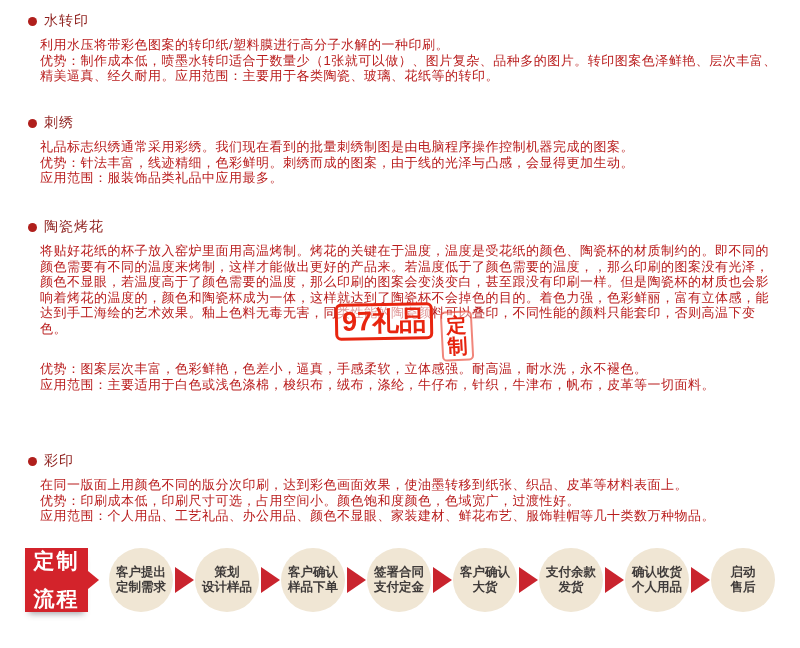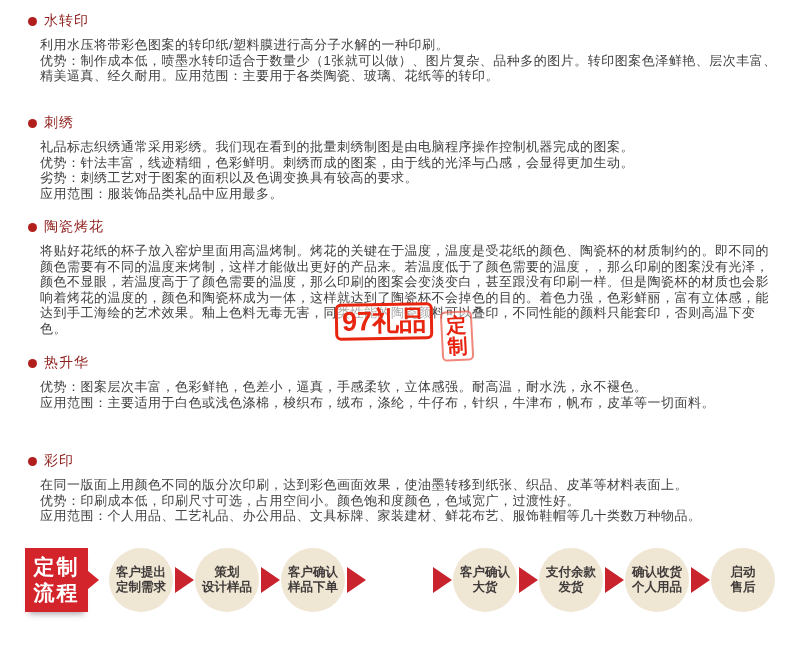--- a/index.html
+++ b/index.html
@@ -8,21 +8,21 @@
     background:#ffffff;
     font-family:"Liberation Sans","DejaVu Sans",sans-serif;
   }
   
   .section{position:absolute;left:28px;width:756px;}
   .sec-head{display:flex;align-items:center;gap:7px;}
   .bullet{width:9px;height:9px;border-radius:50%;background:#b01f1c;flex:0 0 auto;}
   .sec-title{font-size:14px;font-weight:normal;color:#8e1f1c;letter-spacing:1px;}
   .sec-body{margin:7px 0 0 12px;width:742px;}
   .sec-body p{
-    margin:0;font-size:13px;line-height:15.5px;color:#404040;
+    margin:0;font-size:13px;line-height:15.5px;color:#b91c1c;
     letter-spacing:0.5px;
   }
   
   .wm{position:absolute;top:303px;left:335px;display:flex;align-items:flex-start;z-index:5;}
   .wm-logo{
     border:3px solid #e8250f;border-radius:6px;color:#e8250f;
     font-size:27px;font-weight:bold;padding:0 4px;line-height:31px;
     background:rgba(255,255,255,0.55);transform:rotate(-1deg);
   }
   .wm-seal{
@@ -30,21 +30,21 @@
     font-size:20px;line-height:21px;text-align:center;width:28px;
     border:2px solid rgba(230,35,14,0.55);border-radius:5px;
     padding:2px 0;transform:rotate(-3deg);background:rgba(255,255,255,0.4);
   }
   .wm-seal div{display:block;}
   
   .flow{position:absolute;top:548px;left:0;width:800px;height:64px;}
   .flow-label{
     position:absolute;left:25px;top:0;width:63px;height:64px;background:#d3232b;
     color:#ffffff;font-weight:bold;font-size:21px;line-height:26px;
-    display:flex;flex-direction:column;align-items:center;justify-content:center;
+    display:flex;flex-direction:column;align-items:center;justify-content:space-between;
     letter-spacing:2px;box-shadow:0 6px 6px -4px rgba(60,60,70,0.45);
   }
   .flow-label:after{
     content:"";position:absolute;left:63px;top:50%;margin-top:-9px;
     border-left:11px solid #d3232b;border-top:9px solid transparent;border-bottom:9px solid transparent;
   }
   .flow-step{
     position:absolute;top:0;width:64px;height:64px;border-radius:50%;background:#f0e6d4;
     display:flex;flex-direction:column;align-items:center;justify-content:center;
     color:#3f3b3a;font-weight:bold;font-size:12.5px;line-height:15px;text-align:center;
@@ -77,55 +77,50 @@
 </div>
 
 <div class="section" id="sec1">
   <div class="sec-head">
     <span class="bullet"></span>
     <span class="sec-title">刺绣</span>
   </div>
   <div class="sec-body">
     <p>礼品标志织绣通常采用彩绣。我们现在看到的批量刺绣制图是由电脑程序操作控制机器完成的图案。</p>
     <p>优势：针法丰富，线迹精细，色彩鲜明。刺绣而成的图案，由于线的光泽与凸感，会显得更加生动。</p>
-    <p>劣势：刺绣工艺对于图案的面积以及色调变换具有较高的要求。</p>
     <p>应用范围：服装饰品类礼品中应用最多。</p>
   </div>
 </div>
 
 <div class="section" id="sec2">
   <div class="sec-head">
     <span class="bullet"></span>
     <span class="sec-title">陶瓷烤花</span>
   </div>
   <div class="sec-body">
     <p>将贴好花纸的杯子放入窑炉里面用高温烤制。烤花的关键在于温度，温度是受花纸的颜色、陶瓷杯的材质制约的。即不同的颜色需要有不同的温度来烤制，这样才能做出更好的产品来。若温度低于了颜色需要的温度，，那么印刷的图案没有光泽，颜色不显眼，若温度高于了颜色需要的温度，那么印刷的图案会变淡变白，甚至跟没有印刷一样。但是陶瓷杯的材质也会影响着烤花的温度的，颜色和陶瓷杯成为一体，这样就达到了陶瓷杯不会掉色的目的。着色力强，色彩鲜丽，富有立体感，能达到手工海绘的艺术效果。釉上色料无毒无害，同类性能的陶瓷颜料可以叠印，不同性能的颜料只能套印，否则高温下变色。</p>
   </div>
 </div>
 
 <div class="section" id="sec3">
-  <div class="sec-head">
-    <span class="bullet"></span>
-    <span class="sec-title">热升华</span>
-  </div>
   <div class="sec-body">
     <p>优势：图案层次丰富，色彩鲜艳，色差小，逼真，手感柔软，立体感强。耐高温，耐水洗，永不褪色。</p>
     <p>应用范围：主要适用于白色或浅色涤棉，梭织布，绒布，涤纶，牛仔布，针织，牛津布，帆布，皮革等一切面料。</p>
   </div>
 </div>
 
 <div class="section" id="sec4">
   <div class="sec-head">
     <span class="bullet"></span>
     <span class="sec-title">彩印</span>
   </div>
   <div class="sec-body">
     <p>在同一版面上用颜色不同的版分次印刷，达到彩色画面效果，使油墨转移到纸张、织品、皮革等材料表面上。</p>
     <p>优势：印刷成本低，印刷尺寸可选，占用空间小。颜色饱和度颜色，色域宽广，过渡性好。</p>
-    <p>应用范围：个人用品、工艺礼品、办公用品、文具标牌、家装建材、鲜花布艺、服饰鞋帽等几十类数万种物品。</p>
+    <p>应用范围：个人用品、工艺礼品、办公用品、颜色不显眼、家装建材、鲜花布艺、服饰鞋帽等几十类数万种物品。</p>
   </div>
 </div>
 
 <div class="wm">
   <div class="wm-logo">97礼品</div>
   <div class="wm-seal">
     <div>定</div>
     <div>制</div>
   </div>
 </div>
@@ -147,20 +142,24 @@
     <span>设计样品</span>
   </div>
   <div class="flow-arrow a1"></div>
 
   <div class="flow-step s2">
     <span>客户确认</span>
     <span>样品下单</span>
   </div>
   <div class="flow-arrow a2"></div>
 
+  <div class="flow-step s3">
+    <span>签署合同</span>
+    <span>支付定金</span>
+  </div>
   <div class="flow-arrow a3"></div>
 
   <div class="flow-step s4">
     <span>客户确认</span>
     <span>大货</span>
   </div>
   <div class="flow-arrow a4"></div>
 
   <div class="flow-step s5">
     <span>支付余款</span>

